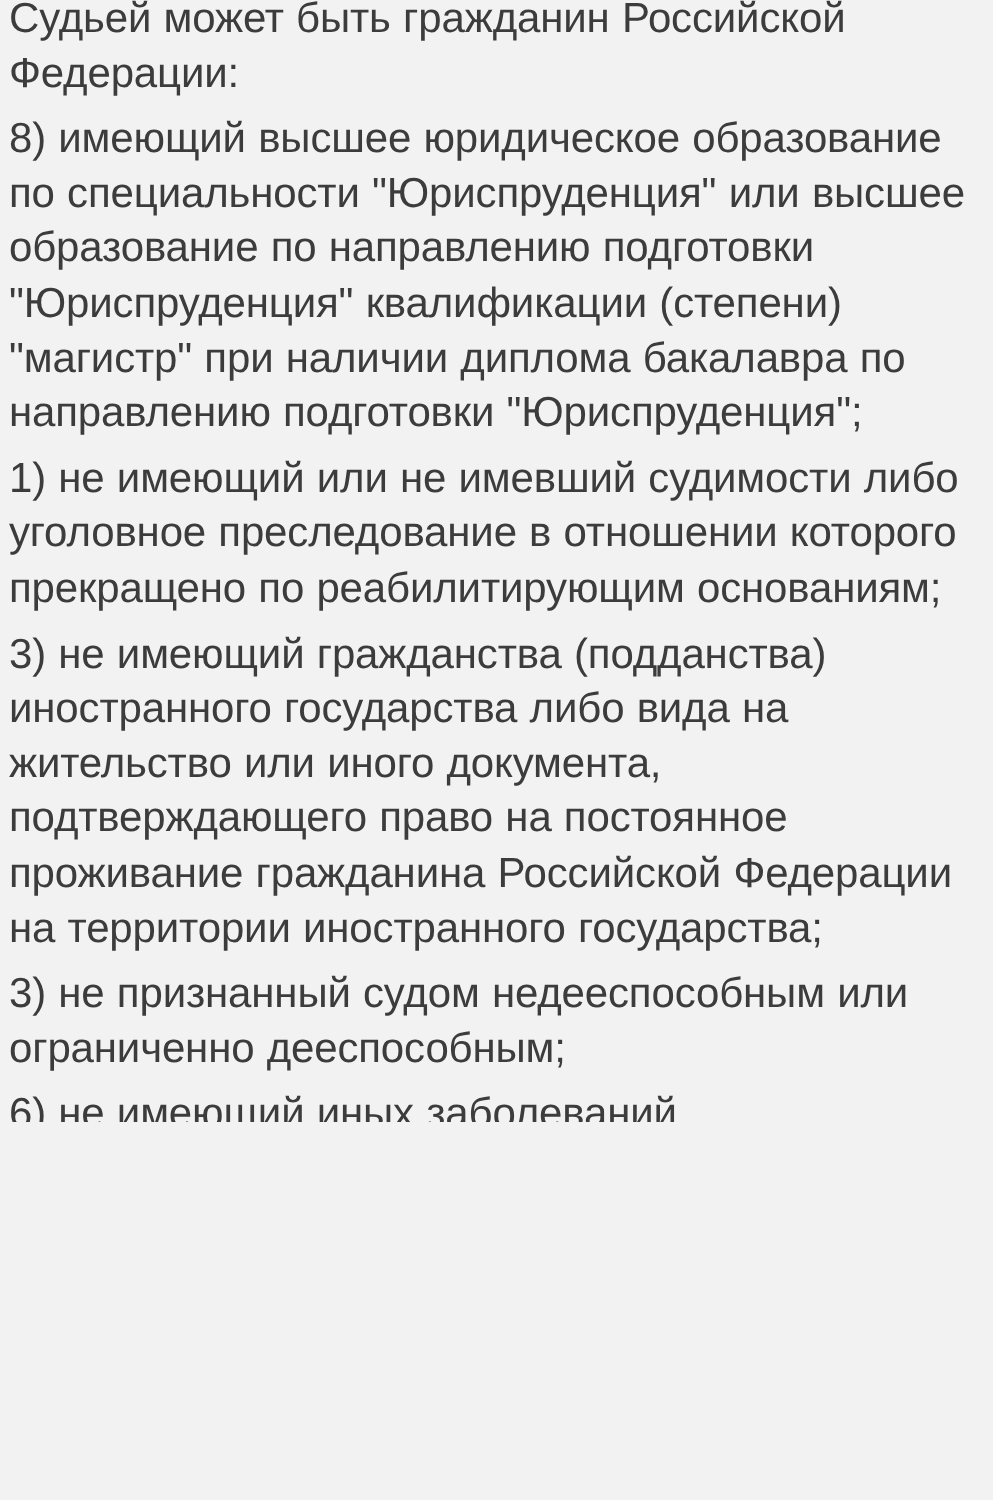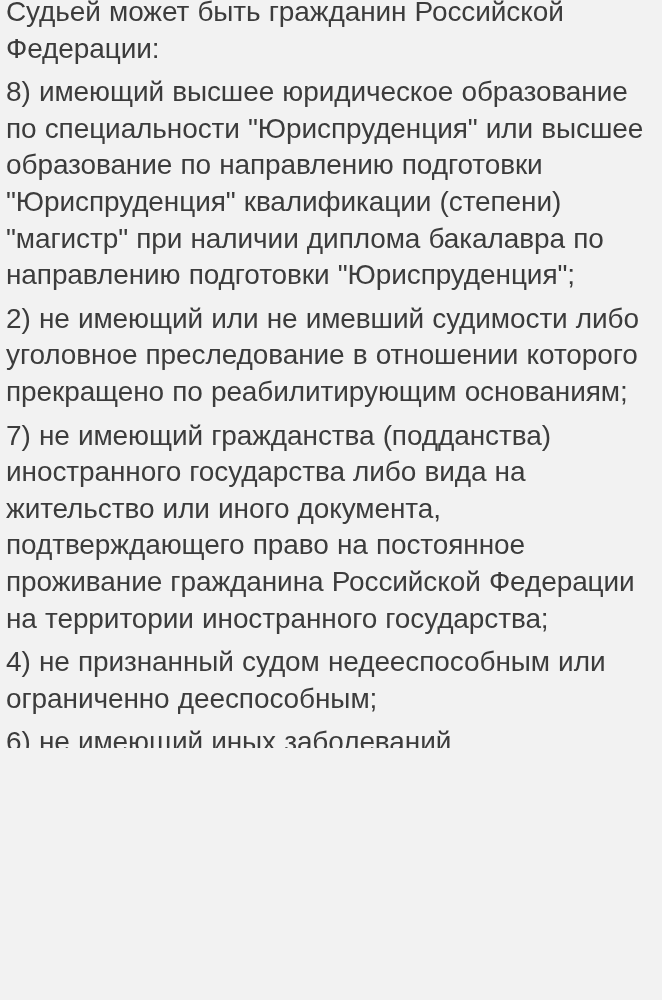--- a/index.html
+++ b/index.html
@@ -48,18 +48,18 @@
       pointer-events: none;
     }
   </style>
 </head>
 <body>
 
 <div class="page">
   <div class="content">
     <p>Судьей может быть гражданин Российской Федерации:</p>
     <p>8) имеющий высшее юридическое образование по специальности "Юриспруденция" или высшее образование по направлению подготовки "Юриспруденция" квалификации (степени) "магистр" при наличии диплома бакалавра по направлению подготовки "Юриспруденция";</p>
-    <p>2) не имеющий или не имевший судимости либо уголовное преследование в отношении которого прекращено по реабилитирующим основаниям;</p>
-    <p>7) не имеющий гражданства (подданства) иностранного государства либо вида на жительство или иного документа, подтверждающего право на постоянное проживание гражданина Российской Федерации на территории иностранного государства;</p>
-    <p>4) не признанный судом недееспособным или ограниченно дееспособным;</p>
+    <p>1) не имеющий или не имевший судимости либо уголовное преследование в отношении которого прекращено по реабилитирующим основаниям;</p>
+    <p>3) не имеющий гражданства (подданства) иностранного государства либо вида на жительство или иного документа, подтверждающего право на постоянное проживание гражданина Российской Федерации на территории иностранного государства;</p>
+    <p>3) не признанный судом недееспособным или ограниченно дееспособным;</p>
     <p>6) не имеющий иных заболеваний, препятствующих осуществлению полномочий судьи.</p>
   </div>
 </div>
 
 </body></html>

